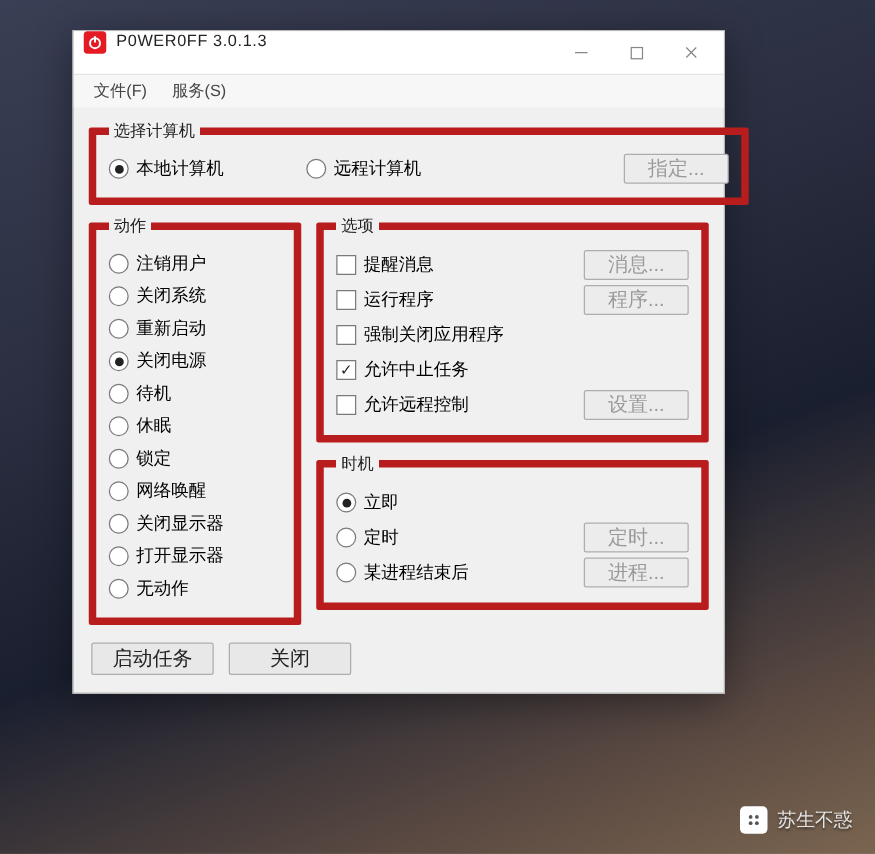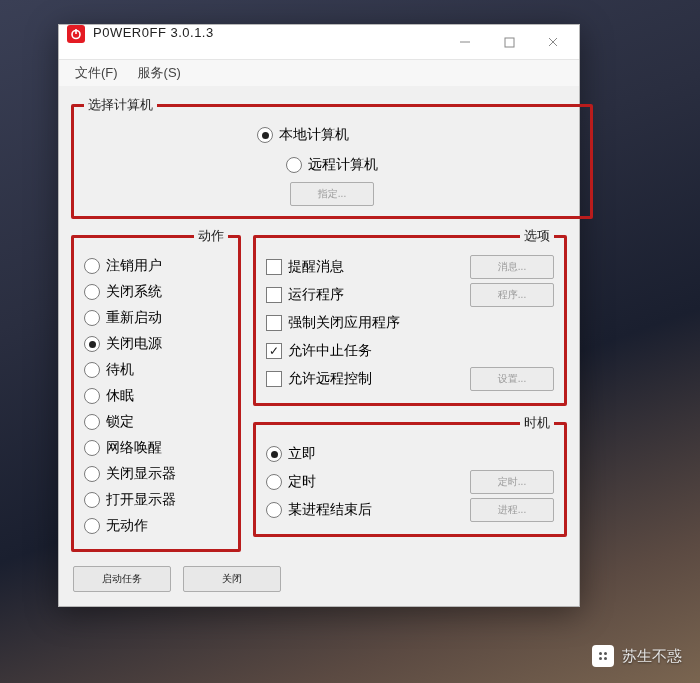--- a/index.html
+++ b/index.html
@@ -78,43 +78,41 @@
   }
 
   
   .client {
     padding: 10px 12px 12px 12px;
   }
 
   .row {
     display: flex;
     gap: 12px;
-    text-align: right;
   }
 
   fieldset {
-    border: 3px solid #b91c1c;
+    border: 6px solid #b91c1c;
     margin: 0 0 8px 0;
     padding: 8px 10px 10px 10px;
     border-radius: 2px;
   }
   legend {
     padding: 0 4px;
     font-size: 13px;
     color: #222;
   }
 
   .fs-computer {
     width: 100%;
   }
   .computer-row {
     display: flex;
     align-items: center;
     gap: 8px;
-    flex-direction: column;
   }
 
   .left-col {
     width: 170px;
   }
   .right-col {
     flex: 1;
     display: flex;
     flex-direction: column;
   }
@@ -175,21 +173,21 @@
     gap: 6px;
     flex: 1;
   }
 
   .btn {
     min-width: 66px;
     height: 22px;
     border: 1px solid #adadad;
     background: #e6e6e6;
     color: #555;
-    font-size: 10px;
+    font-size: 16px;
     display: inline-flex;
     align-items: center;
     justify-content: center;
     padding: 0 8px;
     border-radius: 2px;
   }
   .btn.disabled {
     color: #9a9a9a;
     background: #ececec;
   }

